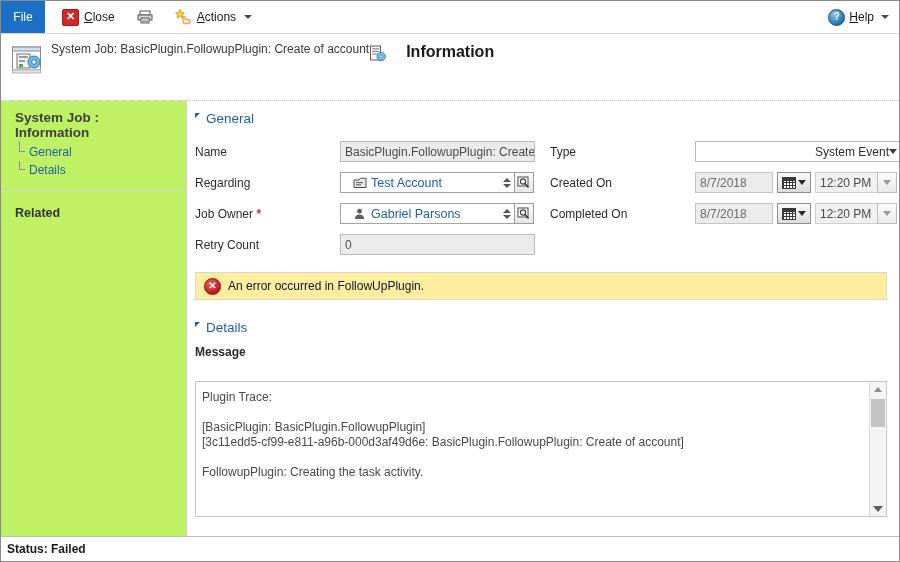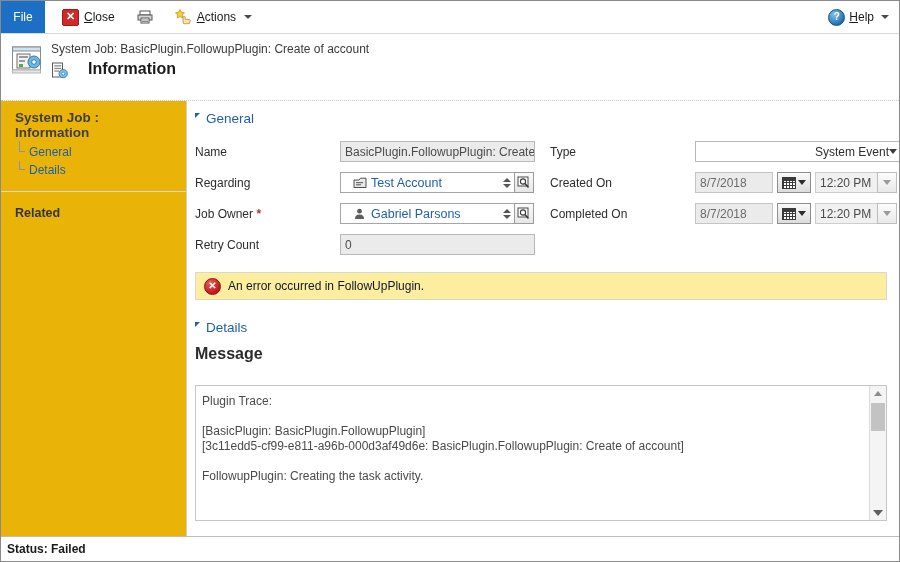--- a/index.html
+++ b/index.html
@@ -120,21 +120,21 @@
     padding: 8px 0 0 10px;
     border-bottom: 1px dotted #c8c8c8;
     background: #ffffff;
   }
   .header-icon {
     width: 34px; height: 34px;
     margin-top: 2px;
     margin-right: 6px;
     flex: none;
   }
-  .header-text { display: flex; flex-direction: column; }
+  .header-text { display: flex; flex-direction: row; }
   .crumb {
     font-size: 12px;
     color: #3a3a3a;
     line-height: 15px;
     margin-bottom: 2px;
   }
   .title-row { display: flex; align-items: flex-end; gap: 20px; }
   .title-icon { width: 17px; height: 17px; flex: none; }
   .page-title {
     font-size: 16px;
@@ -147,21 +147,21 @@
   .body {
     flex: 1;
     display: flex;
     min-height: 0;
   }
 
   
   .leftnav {
     width: 186px;
     min-width: 186px;
-    background: #eab308;
+    background: #bef264;
     border-right: 1px solid #cfcfcf;
     padding: 9px 0 0 0;
     box-sizing: border-box;
   }
   .nav-heading {
     font-size: 13.5px;
     font-weight: bold;
     color: #3f3f3f;
     padding: 0 10px 3px 14px;
   }
@@ -428,21 +428,21 @@
     font-weight: bold;
     line-height: 13px;
     text-align: center;
     flex: none;
   }
   .notify-text { font-size: 12px; color: #0f172a; }
 
   
   .details-head { margin-top: 20px; }
   .msg-label {
-    font-size: 16px;
+    font-size: 12px;
     font-weight: bold;
     color: #2b2b2b;
     padding-left: 2px;
     margin: 8px 0 0 0;
   }
   .msg-wrap {
     margin: 22px 2px 0 2px;
     height: 136px;
     border: 1px solid #c6c6c6;
     background: #ffffff;

